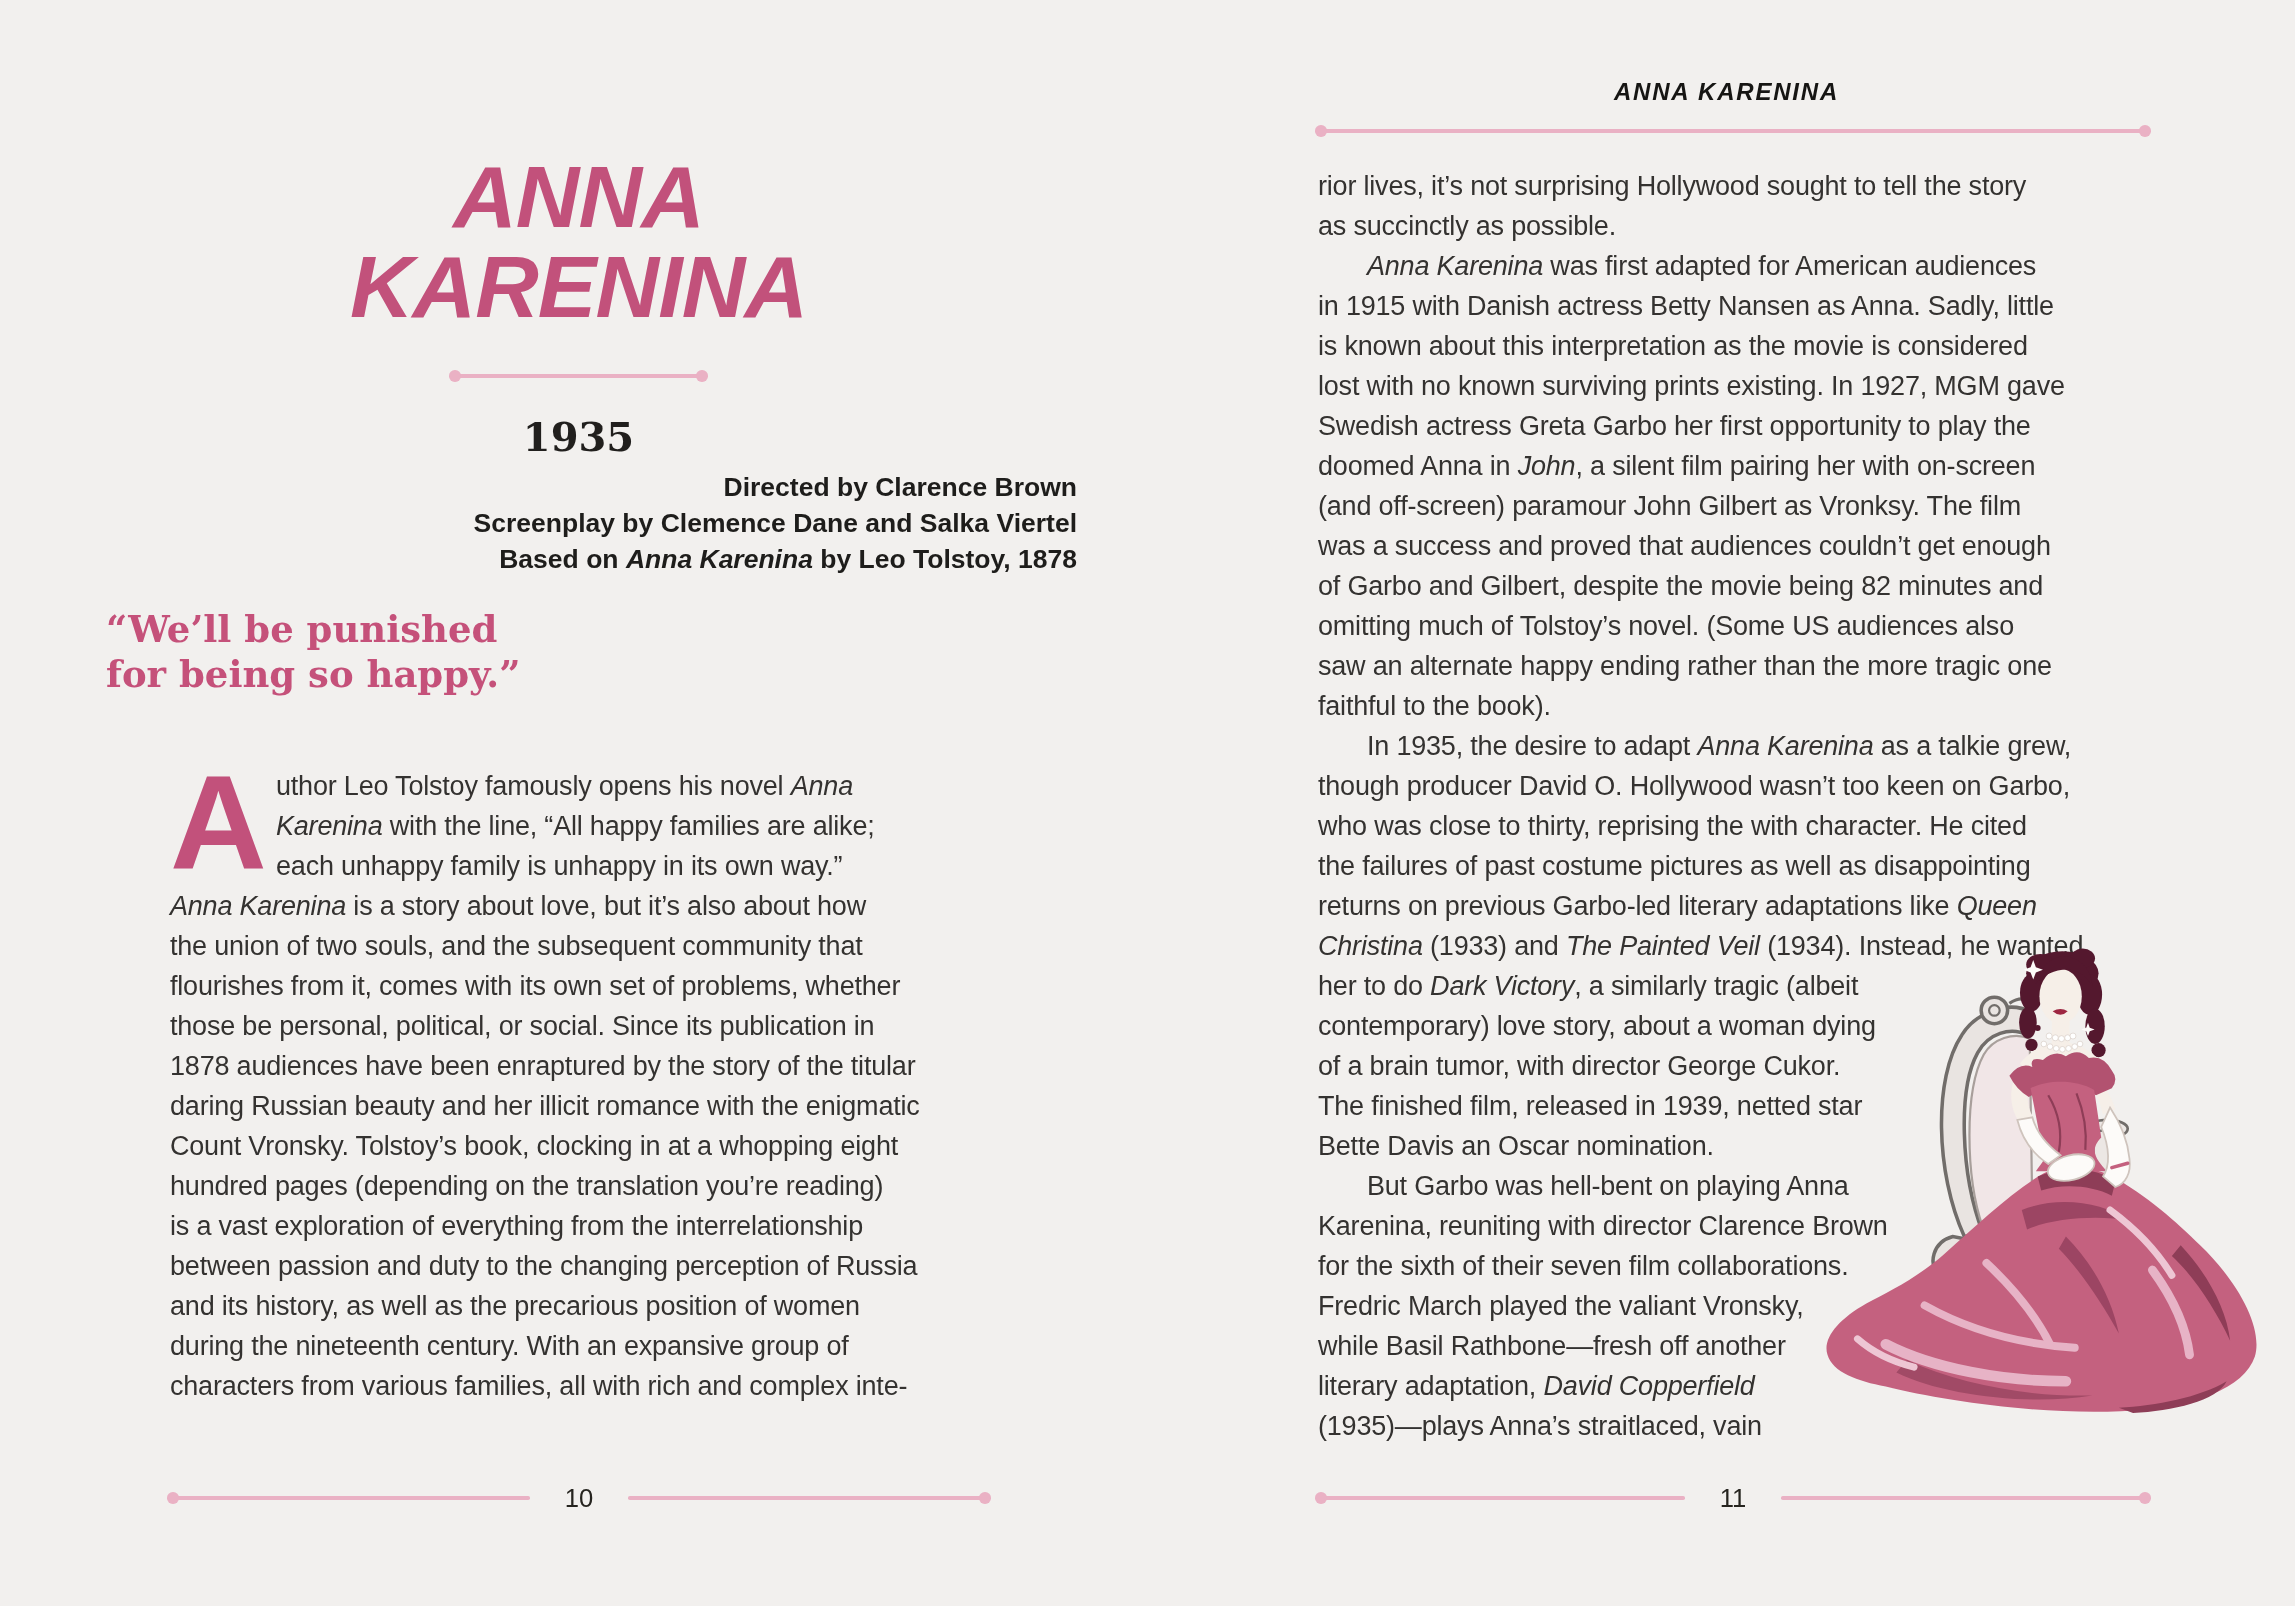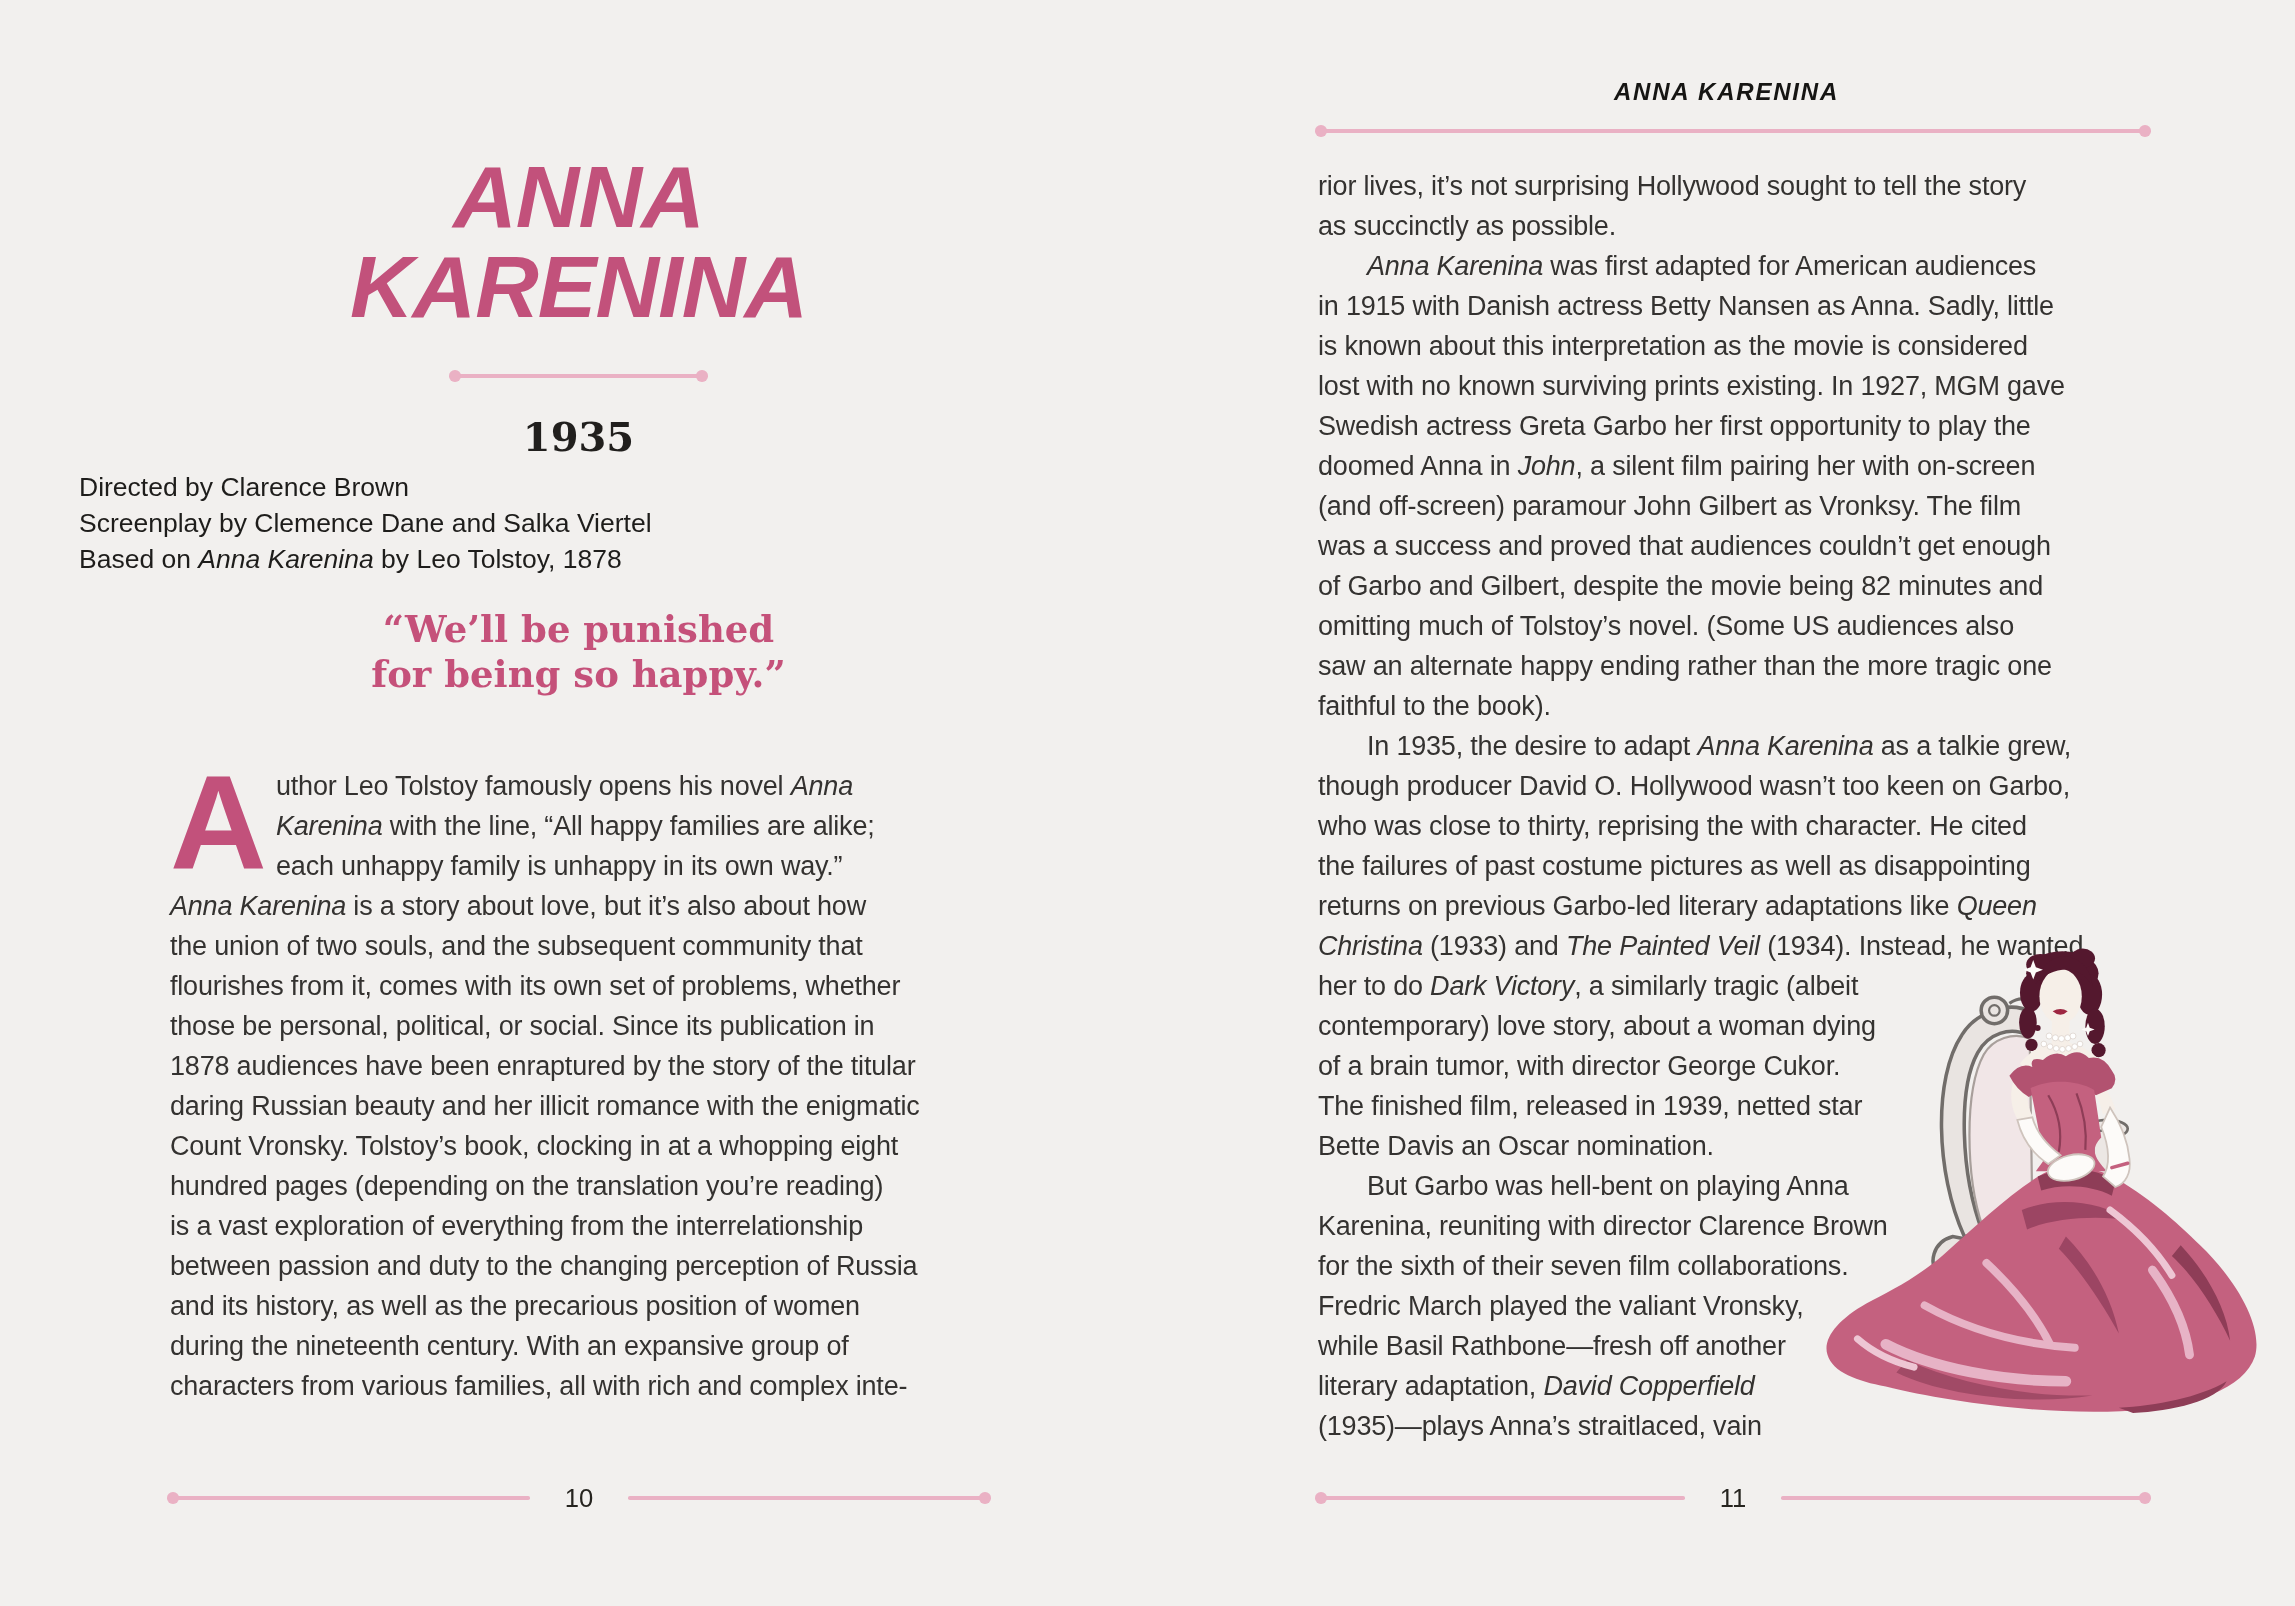--- a/index.html
+++ b/index.html
@@ -42,26 +42,26 @@
   .rule::before{left:-2.6px;}
   .rule::after{right:-2.6px;}
   .lp-title-rule{left:452px;top:374px;width:253px;}
 
   .lp-year{
     position:absolute;left:106px;top:413px;width:945px;text-align:center;
     font-family:"DejaVu Serif",serif;font-weight:700;
     font-size:40px;color:#211f1d;
   }
   .lp-credits{
-    position:absolute;left:79px;top:469px;width:998px;text-align:left;
-    font-size:26.5px;font-weight:400;color:var(--credit-ink);
+    position:absolute;left:79px;top:469px;width:998px;text-align:right;
+    font-size:26.5px;font-weight:700;color:var(--credit-ink);
   }
   .lp-credits .line{height:36px;line-height:36px;white-space:nowrap;}
   .lp-quote{
-    position:absolute;left:106px;top:607px;width:945px;text-align:center;
+    position:absolute;left:106px;top:607px;width:945px;text-align:left;
     font-family:"DejaVu Serif",serif;font-weight:700;
     font-size:37px;line-height:45px;color:var(--quote-pink);
   }
   .dropcap{
     position:absolute;left:170px;top:770px;
     font-size:134px;line-height:106px;font-weight:700;
     color:var(--title-pink);
   }
   .body-col{
     position:absolute;left:170px;width:834px;

